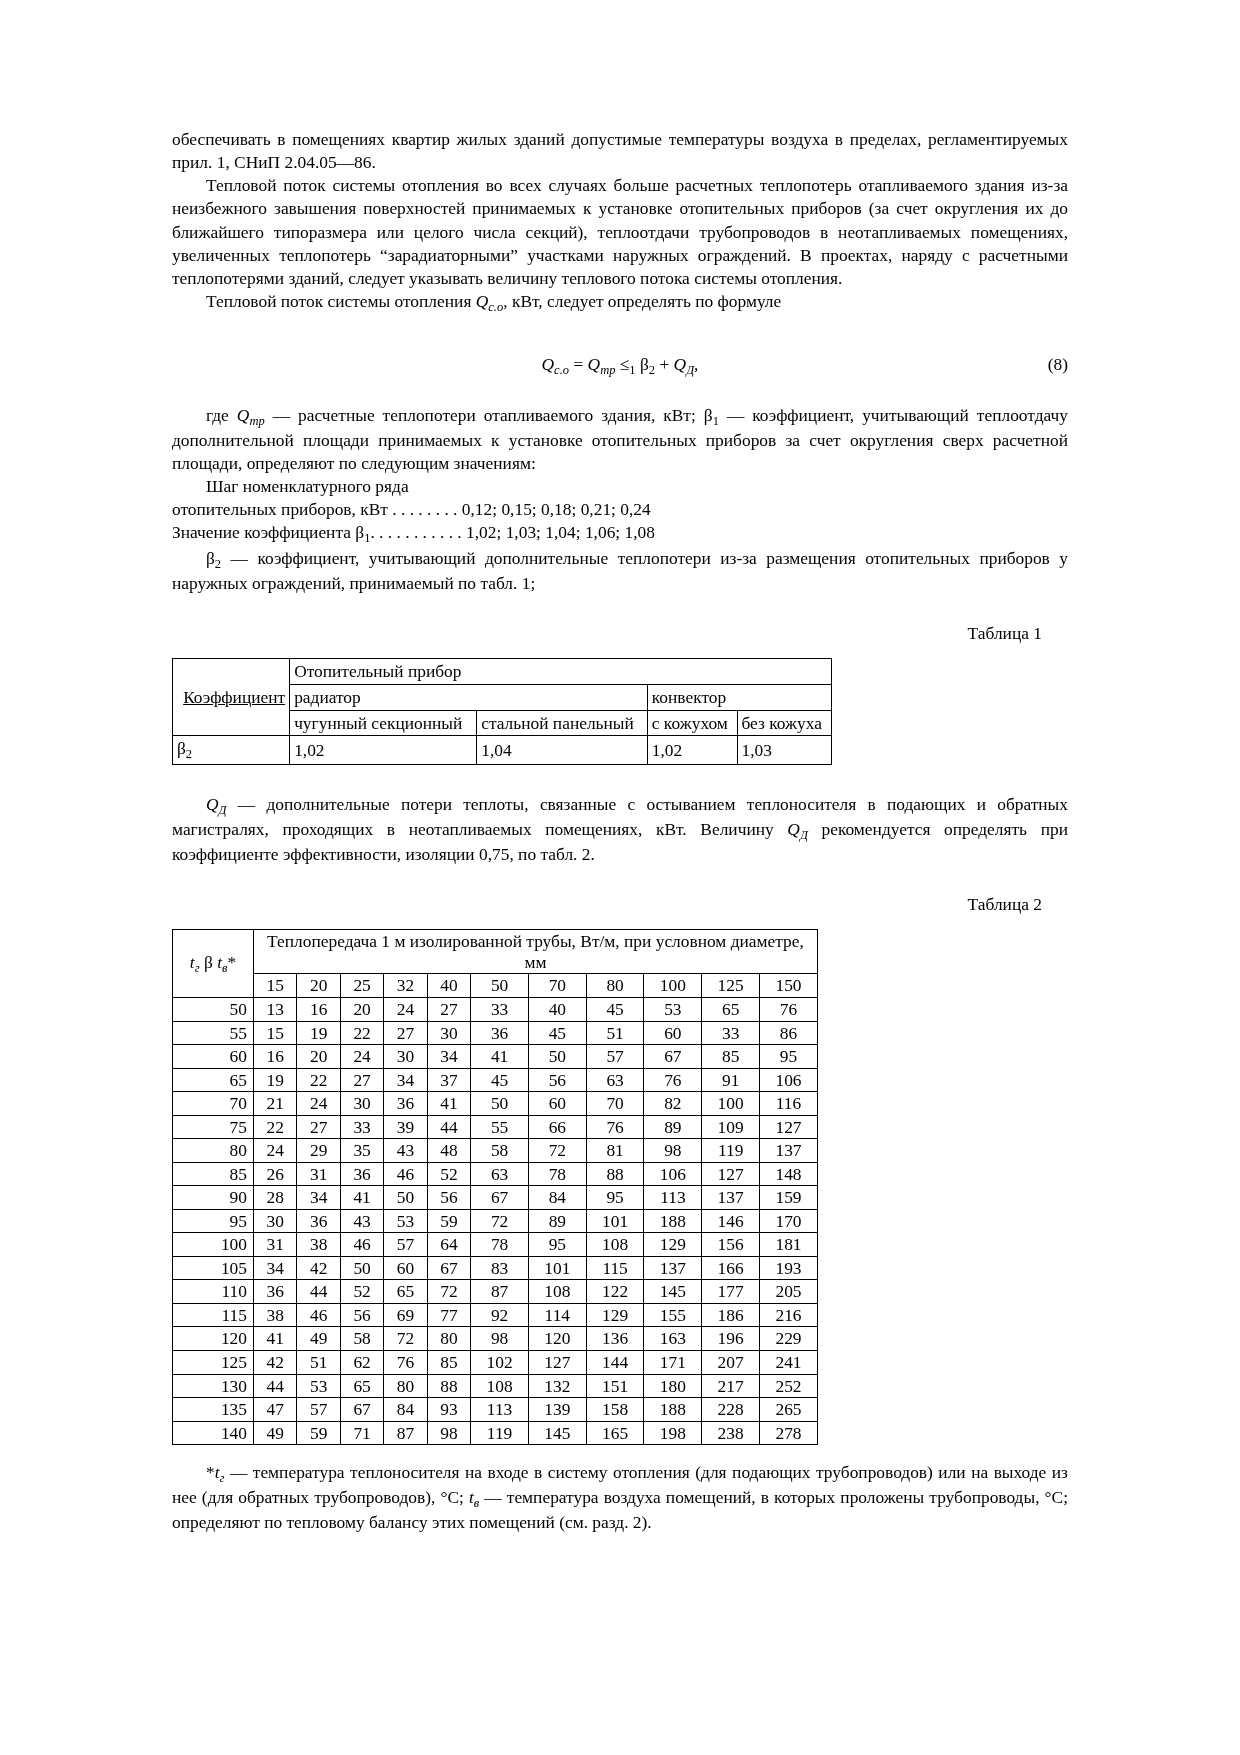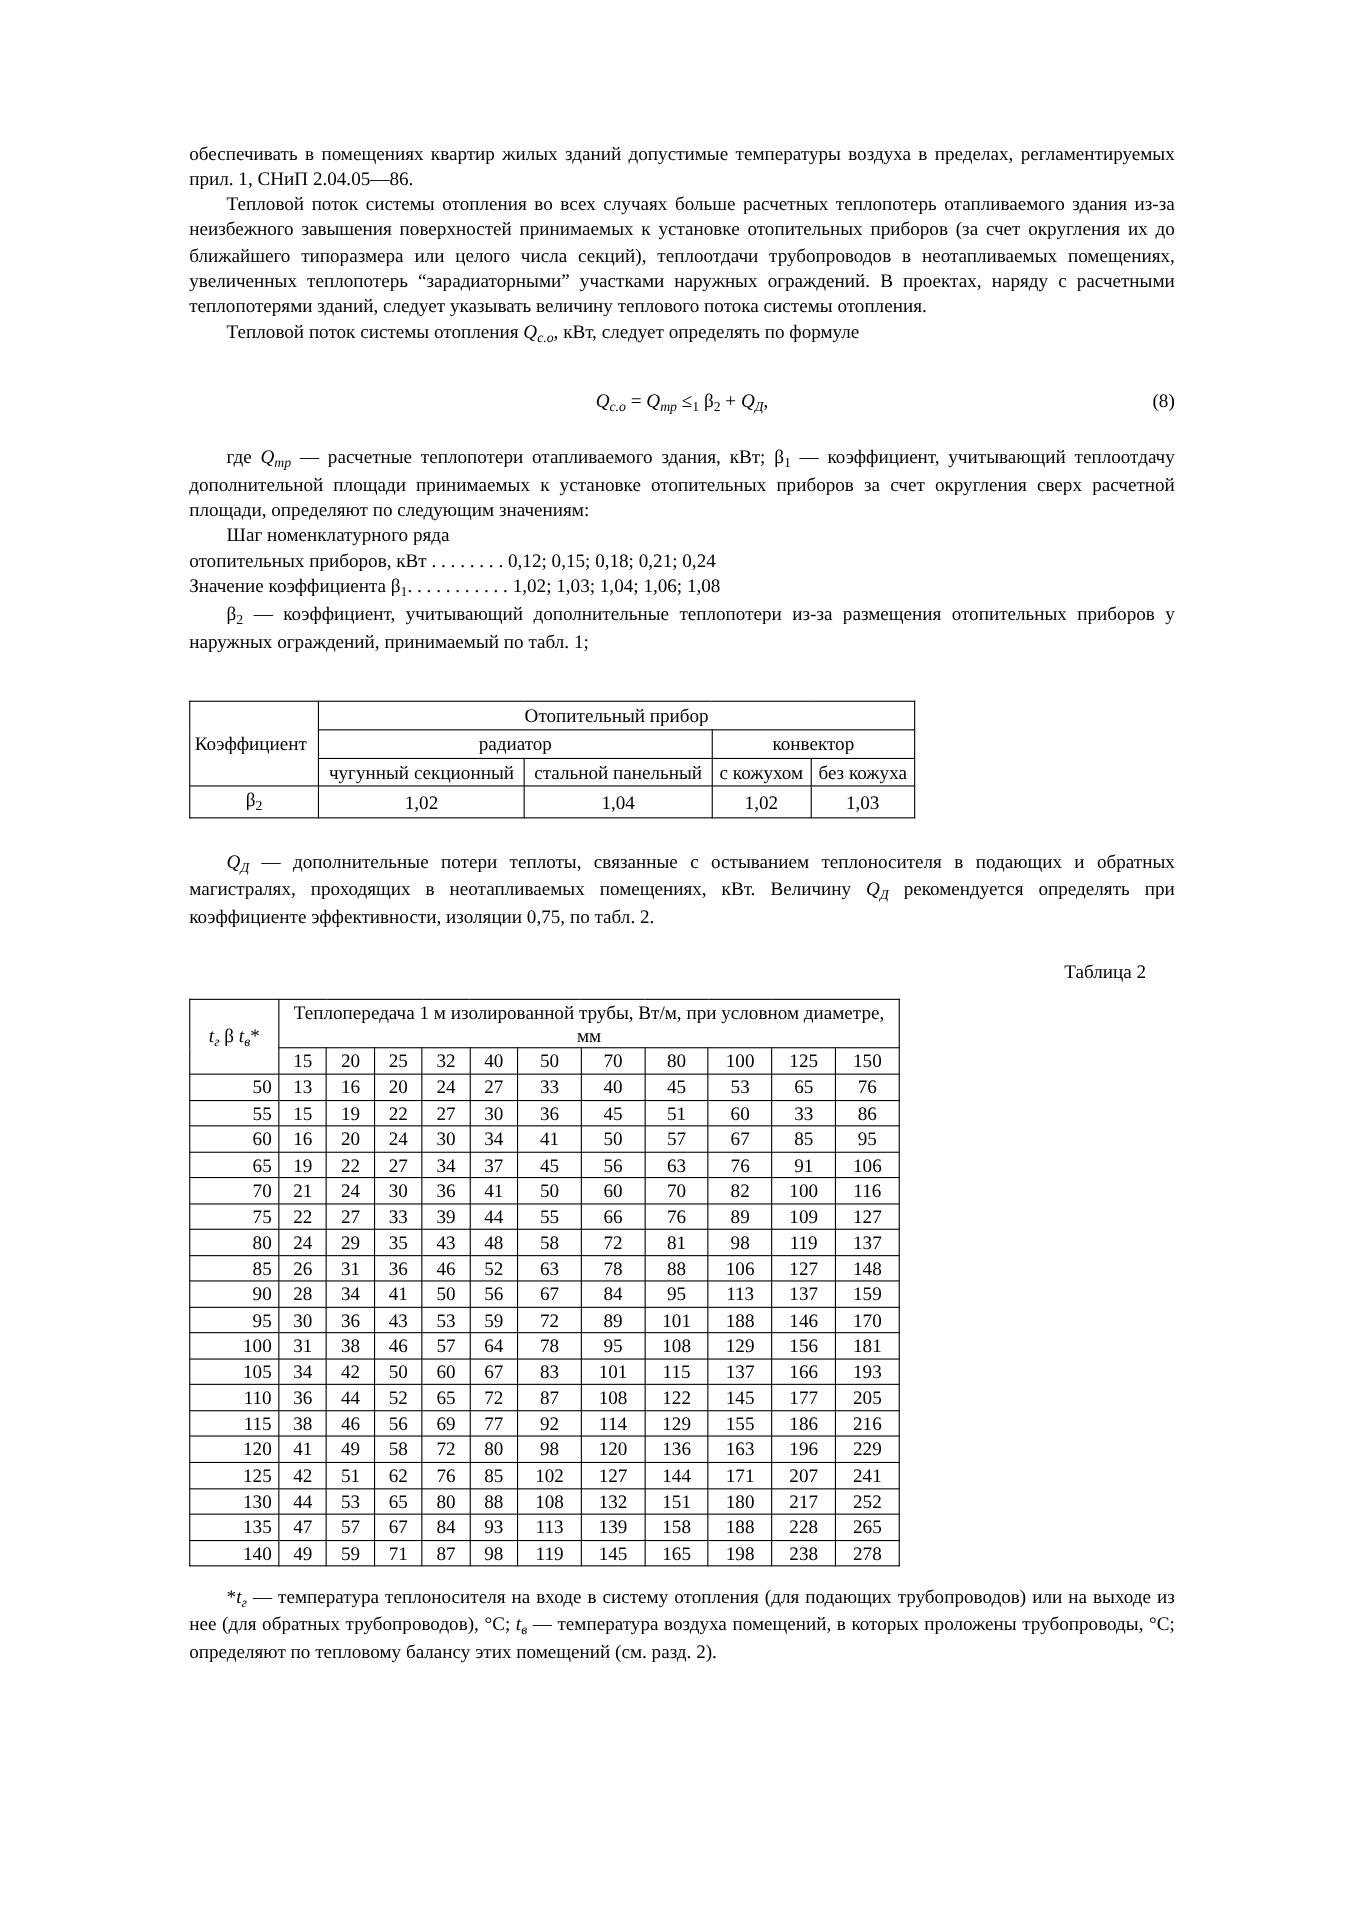--- a/index.html
+++ b/index.html
@@ -66,26 +66,27 @@
     border-collapse: collapse;
     font-size: 17.4px;
     font-family: "Liberation Serif", "DejaVu Serif", serif;
   }
   table.t1 {
     margin: 14px 0 0 0;
     width: 660px;
   }
   table.t1 td {
     border: 1.4px solid #000;
-    text-align: center;
+    text-align: left;
     padding: 2px 4px;
     line-height: 1.2;
   }
   table.t1 td.left {
-    text-align: left;
+    text-align: right;
+    text-decoration: underline;
   }
   table.t2 {
     margin: 14px 0 0 0;
     width: 646px;
   }
   table.t2 td, table.t2 th {
     border: 1.4px solid #000;
     text-align: center;
     padding: 1px 4px;
     font-weight: normal;
@@ -115,20 +116,21 @@
     <span class="eqnum">(8)</span>
   </div>
 
   <p class="para indent">где <i class="var">Q</i><sub><i class="var">тр</i></sub> — расчетные теплопотери отапливаемого здания, кВт; β<sub>1</sub> — коэффициент, учитывающий теплоотдачу дополнительной площади принимаемых к установке отопительных приборов за счет округления сверх расчетной площади, определяют по следующим значениям:</p>
   <p class="para indent">Шаг номенклатурного ряда</p>
   <p class="para">отопительных приборов, кВт  . . . . . . . .  0,12; 0,15; 0,18; 0,21; 0,24</p>
   <p class="para">Значение коэффициента β<sub>1</sub>. . . . . . . . . . .  1,02; 1,03; 1,04; 1,06; 1,08</p>
   <p class="para indent">β<sub>2</sub> — коэффициент, учитывающий дополнительные теплопотери из-за размещения отопительных приборов у наружных ограждений, принимаемый по табл. 1;</p>
 
   <div class="spacer-md"></div>
+  <p class="tbl-caption">Таблица 1</p>
 
   <div class="tbl-wrap">
     <table class="t1">
       <tbody>
           <tr>
         <td rowspan="3" class="left">Коэффициент</td>
         <td colspan="4">Отопительный прибор</td>
       </tr>
       <tr>
         <td colspan="2">радиатор</td>

